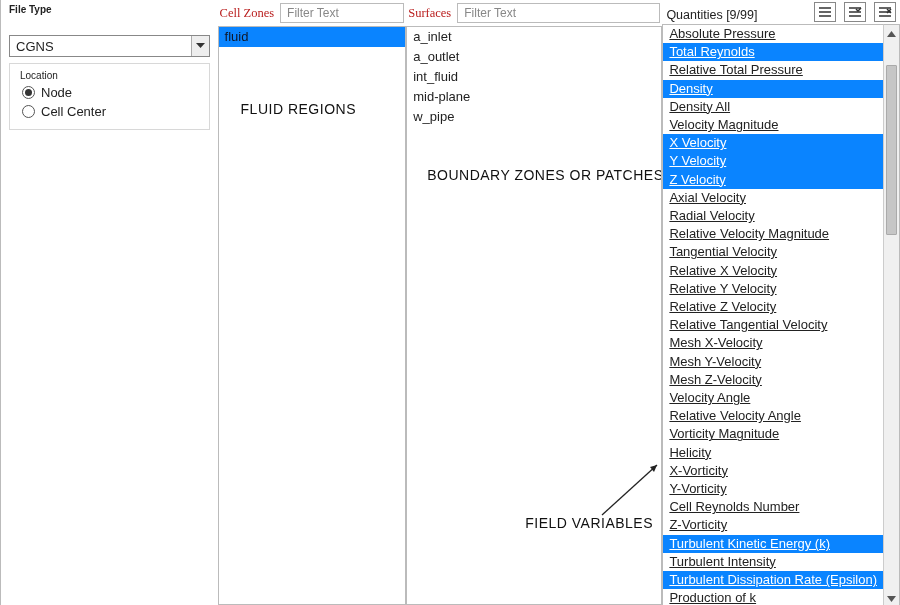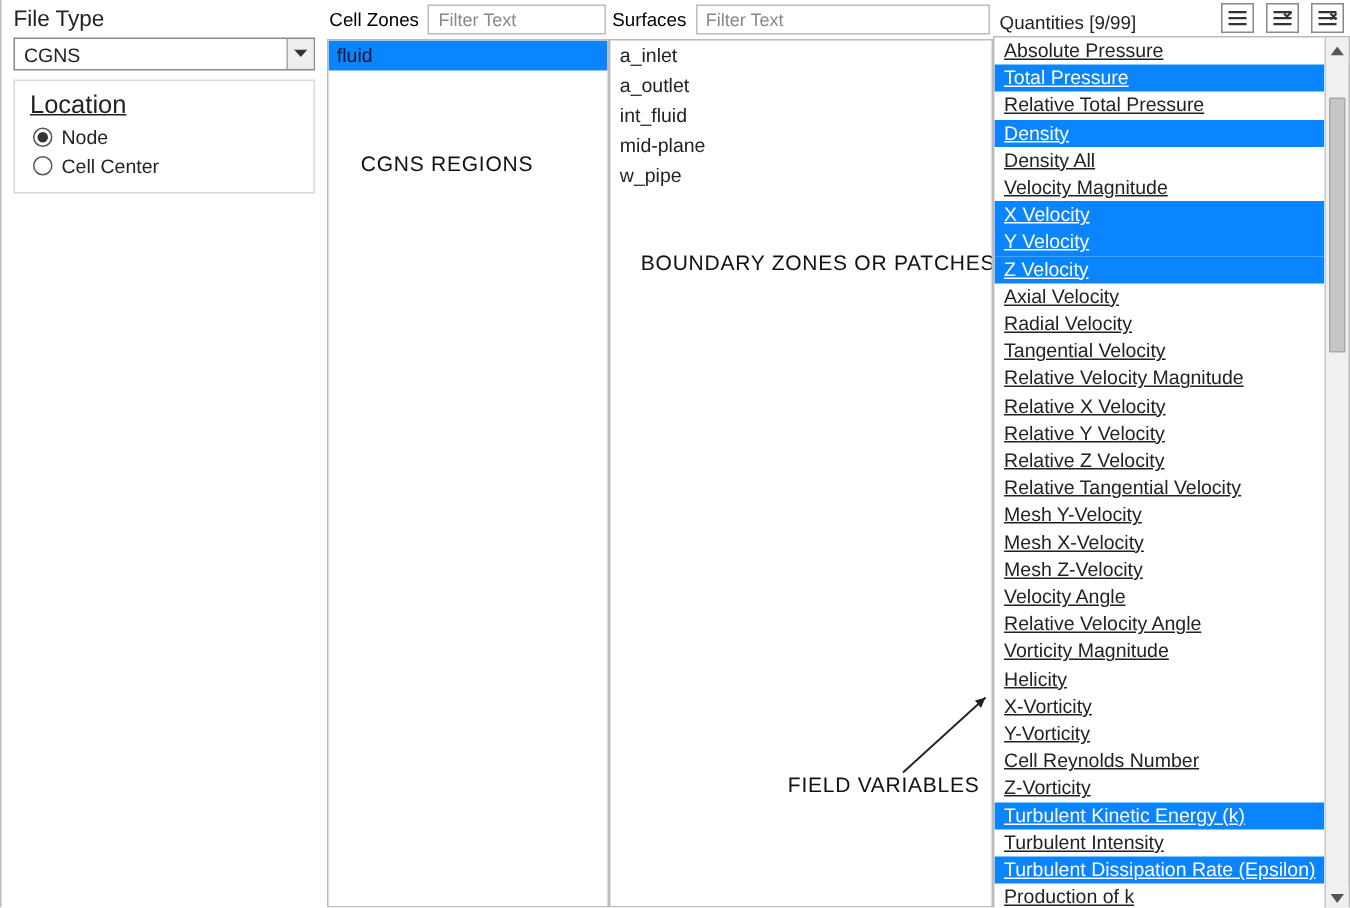--- a/index.html
+++ b/index.html
@@ -18,56 +18,56 @@
     border-left: 1px solid #bbb;
   }
   
   .left-pane {
     width: 218px;
     padding: 4px 8px 4px 8px;
     display: flex;
     flex-direction: column;
     gap: 6px;
   }
-  .field-label { font-size: 15px; margin-bottom: 4px; }
+  .field-label { font-size: 10px; margin-bottom: 20px; font-weight: bold; }
   .combo {
     display: flex; align-items: center;
     border: 1px solid #888;
     height: 22px;
     background: #fff;
   }
   .combo .combo-text { flex: 1; padding: 0 6px; }
   .combo .combo-arrow {
     width: 18px; height: 100%;
     border-left: 1px solid #aaa;
     display: flex; align-items: center; justify-content: center;
     background: #eee;
   }
   .combo .combo-arrow svg { display: block; }
   .loc-group {
     border: 1px solid #d8d8d8;
     padding: 6px 10px 10px;
   }
-  .loc-title { margin-bottom: 4px; font-size: 17px; text-decoration: underline; }
+  .loc-title { margin-bottom: 4px; font-size: 10px; }
   .radio-row {
     display: flex; align-items: center; gap: 6px;
     margin: 4px 0 0 2px;
   }
   .radio { width: 13px; height: 13px; border: 1px solid #555; border-radius: 50%; display:inline-flex; align-items:center; justify-content:center; background:#fff;}
   .radio.checked::after { content:""; width:7px; height:7px; border-radius:50%; background:#333; }
 
   
   .zones-col, .surfaces-col { display:flex; flex-direction:column; }
   .zones-col { width: 190px; }
   .surfaces-col { width: 258px; }
   .col-header {
     display:flex; align-items:center; gap:6px;
     height: 26px; padding: 2px 2px 2px 2px;
   }
-  .col-header .lbl { color:#000000; font-size:12.5px; white-space:nowrap; }
+  .col-header .lbl { color:#b91c1c; font-size:12.5px; white-space:nowrap;font-family:Liberation Serif, serif; }
   .filter-input {
     flex:1; height:20px; border:1px solid #bbb; padding:0 6px;
     font-size:12px; color:#888; display:flex; align-items:center;
     background:#fff;
   }
   .listbox {
     flex:1; border:1px solid #bbb; background:#fff;
     overflow:hidden; position:relative;
   }
   .listrow {
@@ -155,21 +155,21 @@
   </div>
 
   <div class="zones-col">
     <div class="col-header">
       <span class="lbl">Cell Zones</span>
       <div class="filter-input">Filter Text</div>
     </div>
     <div class="listbox" id="cz-list">
 
       <div class="listrow sel">fluid</div>
-        <div class="anno" style="left:22px;top:74px;">CGNS REGIONS</div>
+        <div class="anno" style="left:22px;top:74px;">FLUID REGIONS</div>
     </div>
   </div>
 
   <div class="surfaces-col">
     <div class="col-header">
       <span class="lbl">Surfaces</span>
       <div class="filter-input">Filter Text</div>
     </div>
     <div class="listbox" id="surf-list">
 
@@ -204,38 +204,38 @@
       <span class="icon-btn">
         <svg width="14" height="12">
             <path d="M1 2h12M1 6h12M1 10h12" stroke="#333" stroke-width="1.5"></path>
             <path d="M9 3l4 4M13 3l-4 4" stroke="#333" stroke-width="1.5"></path>
           </svg>
       </span>
     </div>
     <div class="quant-container">
       <div class="quant-list" id="q-list">
           <div class="qrow">Absolute Pressure</div>
-          <div class="qrow sel">Total Pressure</div>
+          <div class="qrow sel">Total Reynolds</div>
           <div class="qrow">Relative Total Pressure</div>
           <div class="qrow sel">Density</div>
           <div class="qrow">Density All</div>
           <div class="qrow">Velocity Magnitude</div>
           <div class="qrow sel">X Velocity</div>
           <div class="qrow sel">Y Velocity</div>
           <div class="qrow sel">Z Velocity</div>
           <div class="qrow">Axial Velocity</div>
           <div class="qrow">Radial Velocity</div>
+          <div class="qrow">Relative Velocity Magnitude</div>
           <div class="qrow">Tangential Velocity</div>
-          <div class="qrow">Relative Velocity Magnitude</div>
           <div class="qrow">Relative X Velocity</div>
           <div class="qrow">Relative Y Velocity</div>
           <div class="qrow">Relative Z Velocity</div>
           <div class="qrow">Relative Tangential Velocity</div>
+          <div class="qrow">Mesh X-Velocity</div>
           <div class="qrow">Mesh Y-Velocity</div>
-          <div class="qrow">Mesh X-Velocity</div>
           <div class="qrow">Mesh Z-Velocity</div>
           <div class="qrow">Velocity Angle</div>
           <div class="qrow">Relative Velocity Angle</div>
           <div class="qrow">Vorticity Magnitude</div>
           <div class="qrow">Helicity</div>
           <div class="qrow">X-Vorticity</div>
           <div class="qrow">Y-Vorticity</div>
           <div class="qrow">Cell Reynolds Number</div>
           <div class="qrow">Z-Vorticity</div>
           <div class="qrow sel">Turbulent Kinetic Energy (k)</div>

